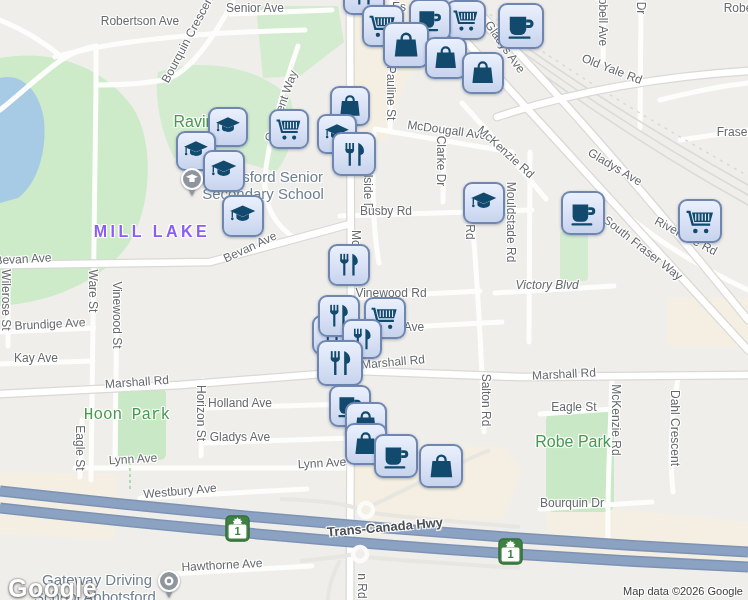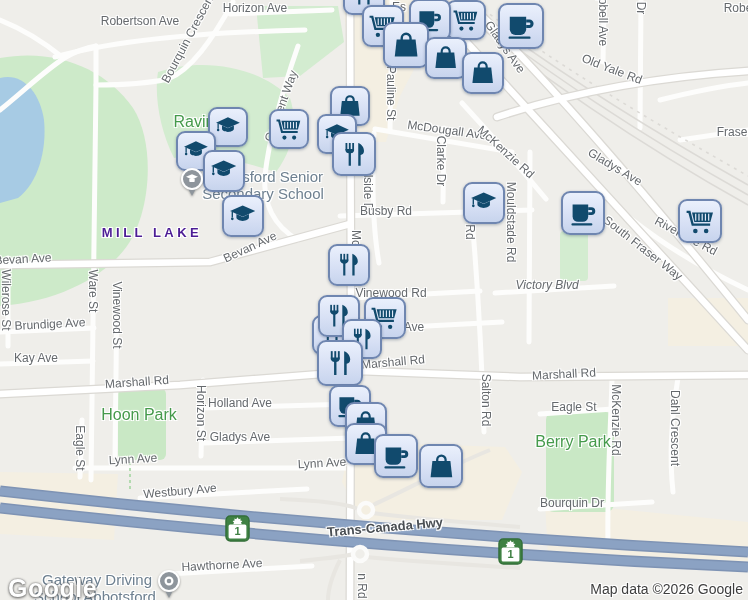--- a/index.html
+++ b/index.html
@@ -3,41 +3,41 @@
 <meta charset="utf-8">
 <style>
   html,body{margin:0;padding:0;background:#ddd;}
   #stage{position:relative;width:748px;height:600px;overflow:hidden;background:#efeeea;
          font-family:"Liberation Sans","DejaVu Sans",sans-serif;}
   #basemap{position:absolute;left:0;top:0;}
   #labels-layer,#markers-layer,#shields-layer{position:absolute;left:0;top:0;width:748px;height:600px;pointer-events:none;}
   .lbl{position:absolute;white-space:nowrap;color:#65696d;font-size:11px;
        text-shadow:-1px -1px 0 #fff,1px -1px 0 #fff,-1px 1px 0 #fff,1px 1px 0 #fff,0 0 3px #fff;}
   .lbl.street{font-size:12px;}
-  .lbl.hood{color:#4c1d95;font-size:13px;letter-spacing:3.5px;font-weight:bold;}
+  .lbl.hood{color:#8b5cf6;font-size:16px;letter-spacing:3.5px;font-weight:bold;}
   .lbl.park{color:#459a4b;font-size:16px;}
   .lbl.poi{color:#6e8090;font-size:15px;}
   .lbl.hwy{color:#4a4f54;font-size:13px;font-weight:bold;}
   .marker{position:absolute;border:2px solid #6f86b0;border-radius:9px;
           background:linear-gradient(180deg,#eaf0fc 0%,#d6dff4 60%,#c7d4ed 100%);
           box-shadow:0 1px 3px rgba(40,60,90,.35);display:flex;align-items:center;justify-content:center;
           color:#114a6d;pointer-events:auto;box-sizing:border-box;}
   .marker::after{content:"";position:absolute;left:50%;bottom:-7px;width:11px;height:11px;
           transform:translateX(-50%) rotate(45deg);background:#c9d5ee;
           border-right:2px solid #6f86b0;border-bottom:2px solid #6f86b0;z-index:-1;}
   .marker svg{width:72%;height:72%;display:block;}
   .pin{position:absolute;pointer-events:auto;}
   .pin svg{display:block;filter:drop-shadow(0 1px 1px rgba(0,0,0,.35));}
   .shield{position:absolute;width:25px;height:27px;pointer-events:auto;}
   .shield svg{width:25px;height:27px;display:block;}
   .shield .num{position:absolute;left:0;top:10px;width:100%;text-align:center;
           color:#3f8143;font-size:11px;font-weight:bold;}
   #google-logo{position:absolute;left:8px;top:574px;color:#fff;font-size:25px;font-weight:bold;
           letter-spacing:.5px;text-shadow:0 1px 3px rgba(60,60,60,.75),0 0 2px rgba(90,90,90,.8);}
-  #attribution{position:absolute;right:5px;bottom:3px;font-size:14px;color:#3e3e3e;
+  #attribution{position:absolute;right:5px;bottom:3px;font-size:11px;color:#3e3e3e;
           text-shadow:-1px -1px 0 #fff,1px -1px 0 #fff,-1px 1px 0 #fff,1px 1px 0 #fff;margin-top:28px;}
 </style>
 </head>
 <body>
 
 <div id="stage">
 
   <svg id="basemap" width="748" height="600" viewBox="0 0 748 600">
     <rect x="0" y="0" width="748" height="600" fill="#efeeea"></rect>
 
@@ -194,21 +194,21 @@
       <symbol id="i-shield" viewBox="0 0 25 27">
         <rect x="0.9" y="0.9" width="23.2" height="25.2" rx="4.5" fill="#3f8143" stroke="#2f6b34" stroke-width="1.2"></rect>
         <rect x="3.6" y="9.5" width="17.8" height="14" rx="1.5" fill="#ffffff"></rect>
         <path fill="#ffffff" d="M12.5,2.2 l1.3,2.1 1.9,-0.8 -0.4,2.1 2.1,0.4 -1.5,1.7 1,1.5 h-8.8 l1,-1.5 -1.5,-1.7 2.1,-0.4 -0.4,-2.1 1.9,0.8 Z"></path>
       </symbol>
     </defs>
   </svg>
 
   <div id="labels-layer">
       <div class="lbl street" style="left: 140px; top: 21px; transform: translate(-50%, -50%) rotate(0deg);">Robertson Ave</div>
-      <div class="lbl street" style="left: 255px; top: 8px; transform: translate(-50%, -50%) rotate(0deg);">Horizon Ave</div>
+      <div class="lbl street" style="left: 255px; top: 8px; transform: translate(-50%, -50%) rotate(0deg);">Senior Ave</div>
       <div class="lbl street" style="left: 738px; top: 8px; transform: translate(-50%, -50%) rotate(0deg);">Robe</div>
       <div class="lbl street" style="left: 399px; top: 7px; transform: translate(-50%, -50%) rotate(0deg);">Es</div>
       <div class="lbl street" style="left: 188px; top: 38px; transform: translate(-50%, -50%) rotate(-62deg);">Bourquin Crescent</div>
       <div class="lbl street" style="left: 281px; top: 106px; transform: translate(-50%, -50%) rotate(-70deg);">Crescent Way</div>
       <div class="lbl street" style="left: 391px; top: 93px; transform: translate(-50%, -50%) rotate(90deg);">Pauline St</div>
       <div class="lbl street" style="left: 429px; top: 65px; transform: translate(-50%, -50%) rotate(48deg);">Way</div>
       <div class="lbl street" style="left: 505px; top: 47px; transform: translate(-50%, -50%) rotate(55deg);">Gladys Ave</div>
       <div class="lbl street" style="left: 603px; top: 22px; transform: translate(-50%, -50%) rotate(90deg);">pbell Ave</div>
       <div class="lbl street" style="left: 641px; top: 8px; transform: translate(-50%, -50%) rotate(90deg);">Dr</div>
       <div class="lbl street" style="left: 612px; top: 69px; transform: translate(-50%, -50%) rotate(21deg);">Old Yale Rd</div>
@@ -247,22 +247,22 @@
       <div class="lbl street" style="left: 675px; top: 428px; transform: translate(-50%, -50%) rotate(90deg);">Dahl Crescent</div>
       <div class="lbl street" style="left: 133px; top: 459px; transform: translate(-50%, -50%) rotate(-3deg);">Lynn Ave</div>
       <div class="lbl street" style="left: 322px; top: 463px; transform: translate(-50%, -50%) rotate(-3deg);">Lynn Ave</div>
       <div class="lbl street" style="left: 180px; top: 491px; transform: translate(-50%, -50%) rotate(-5deg);">Westbury Ave</div>
       <div class="lbl street" style="left: 572px; top: 503px; transform: translate(-50%, -50%) rotate(0deg);">Bourquin Dr</div>
       <div class="lbl hwy" style="left: 385px; top: 527px; transform: translate(-50%, -50%) rotate(-5deg);">Trans-Canada Hwy</div>
       <div class="lbl street" style="left: 222px; top: 565px; transform: translate(-50%, -50%) rotate(-3deg);">Hawthorne Ave</div>
       <div class="lbl street" style="left: 362px; top: 586px; transform: translate(-50%, -50%) rotate(90deg);">n Rd</div>
       <div class="lbl hood" style="left: 152px; top: 232px; transform: translate(-50%, -50%) rotate(0deg);">MILL LAKE</div>
       <div class="lbl park" style="left: 194px; top: 122px; transform: translate(-50%, -50%) rotate(0deg);">Ravin</div>
-      <div class="lbl park" style="left: 139px; top: 415px; transform: translate(-50%, -50%) rotate(0deg);">Hoon Park</div>
-      <div class="lbl park" style="left: 573px; top: 442px; transform: translate(-50%, -50%) rotate(0deg);">Berry Park</div>
+      <div class="lbl park" style="left: 127px; top: 415px; transform: translate(-50%, -50%) rotate(0deg); font-family: Liberation Mono, monospace;">Hoon Park</div>
+      <div class="lbl park" style="left: 573px; top: 442px; transform: translate(-50%, -50%) rotate(0deg);">Robe Park</div>
       <div class="lbl poi" style="left: 263px; top: 176px; transform: translate(-50%, -50%) rotate(0deg);">Abbotsford Senior</div>
       <div class="lbl poi" style="left: 97px; top: 579px; transform: translate(-50%, -50%) rotate(0deg);">Gateway Driving</div>
       <div class="lbl poi" style="left: 263px; top: 193px; transform: translate(-50%, -50%) rotate(0deg);">Secondary School</div>
       <div class="lbl poi" style="left: 95px; top: 596px; transform: translate(-50%, -50%) rotate(0deg);">School Abbotsford</div>
     </div>
   <div id="markers-layer">
       <div class="marker" style="left: 343px; top: -27px; width: 42px; height: 42px;">
         <svg>
           <use href="#i-rest"></use>
         </svg>

